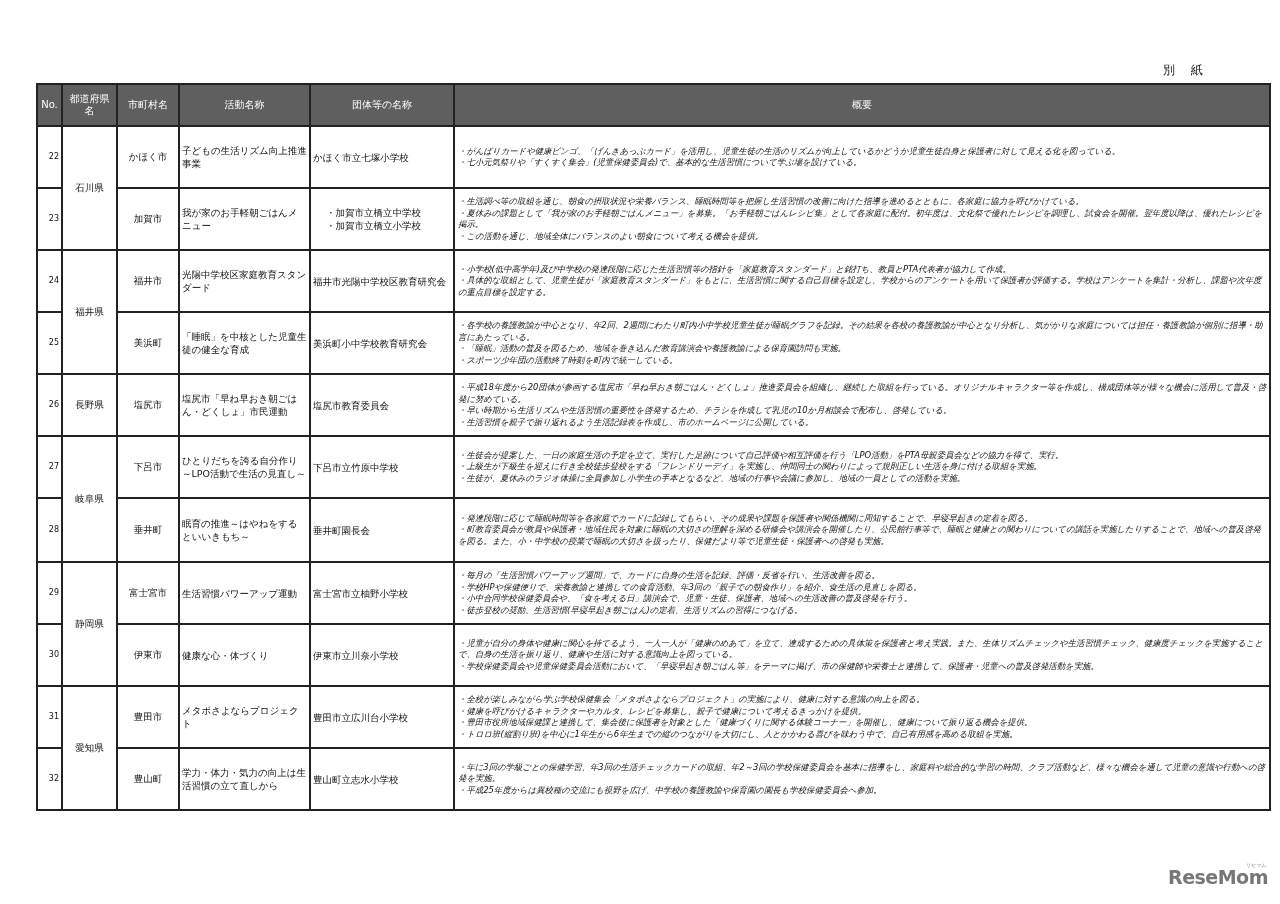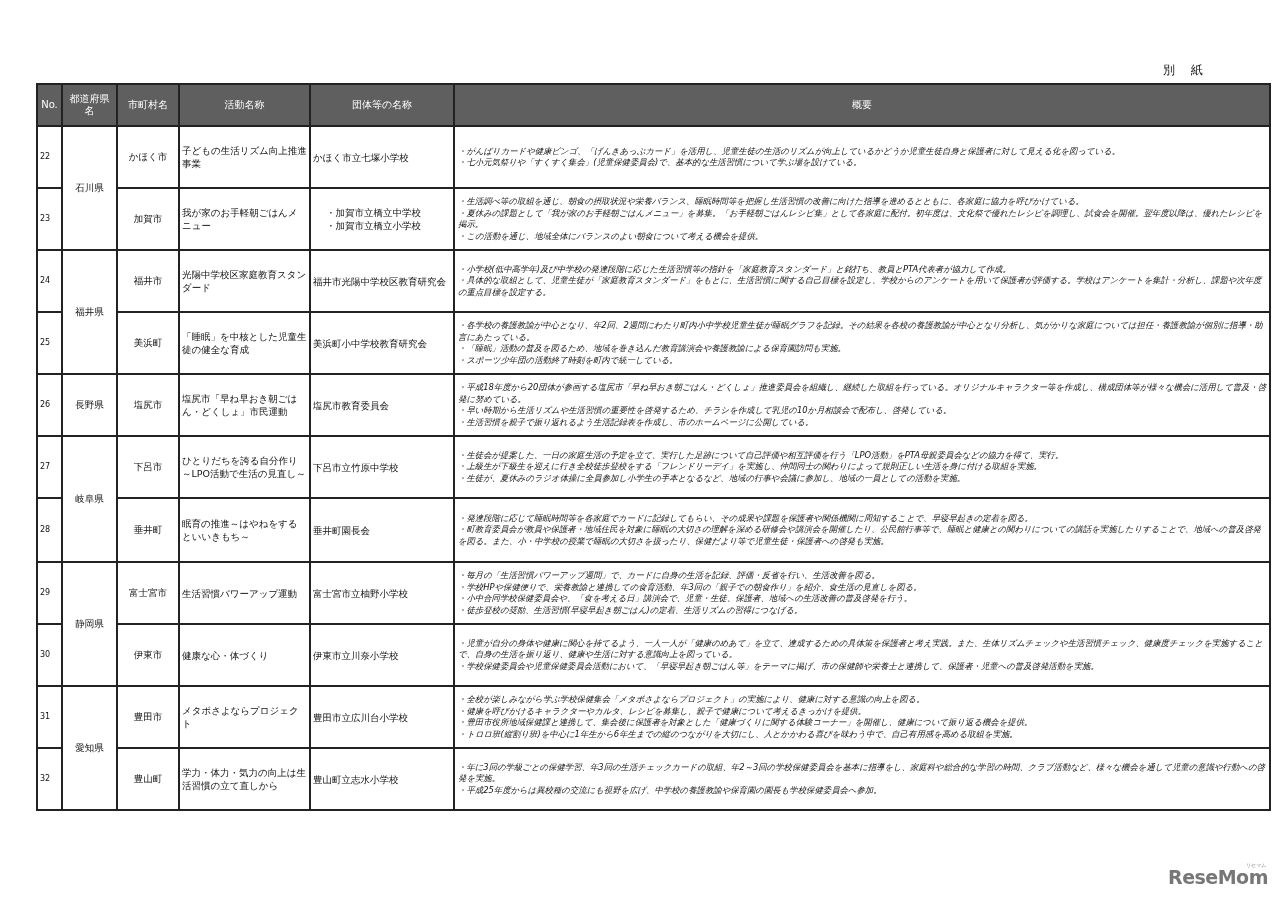--- a/index.html
+++ b/index.html
@@ -1,21 +1,21 @@
 <!DOCTYPE html>
 <html><head>
   <meta charset="utf-8">
   <style>
     html, body { margin: 0; padding: 0; background: #ffffff; }
     body { width: 1280px; height: 904px; position: relative; overflow: hidden; font-family: "DejaVu Sans", sans-serif; color: #111; }
     .annex { position: absolute; left: 1163px; top: 62px; font-size: 12px; letter-spacing: 6px; }
     table { position: absolute; left: 36px; top: 83px; border-collapse: collapse; table-layout: fixed; width: 1235px; }
     th, td { border: 2px solid #222; font-size: 8.6px; line-height: 12px; vertical-align: middle; padding: 0 2px; overflow: hidden; }
     th { background: #5f5f5f; color: #fff; font-weight: normal; height: 40px; font-size: 10px; text-align: center; line-height: 12px; }
-    td.no { text-align: left; font-size: 8px; }
+    td.no { text-align: right; font-size: 8px; }
     td.pref, td.city { text-align: center; font-size: 9.5px; }
     td.act, td.org { font-size: 9.5px; line-height: 13px; }
     td.sum { padding-left: 3px; font-size: 8.4px; line-height: 11.5px; font-style: italic; }
     .sum-line { display: block; white-space: normal; }
     .logo { position: absolute; left: 1168px; top: 866px; font-size: 19px; font-weight: bold; color: #777; letter-spacing: -0.5px; }
     .logo-ruby { position: absolute; left: 1246px; top: 862px; font-size: 5px; color: #888; }
   </style>
 </head>
 <body>
 

